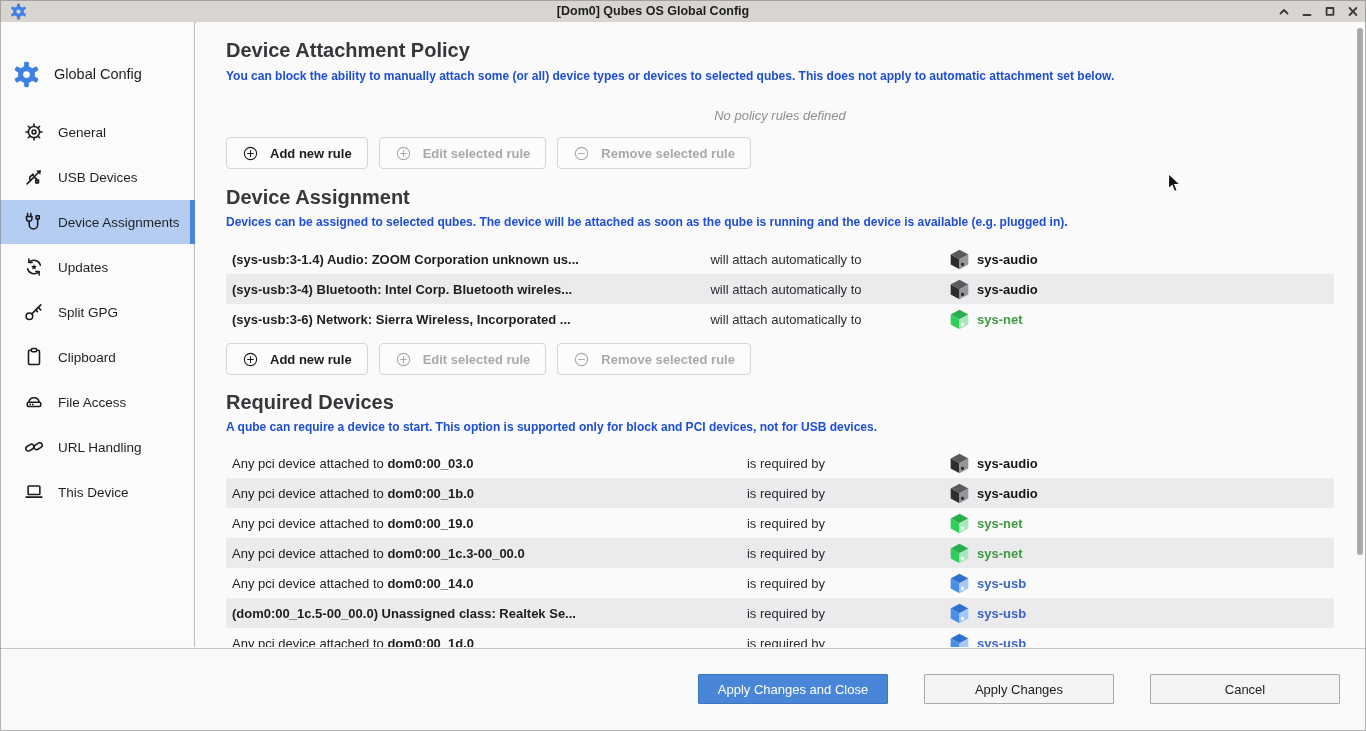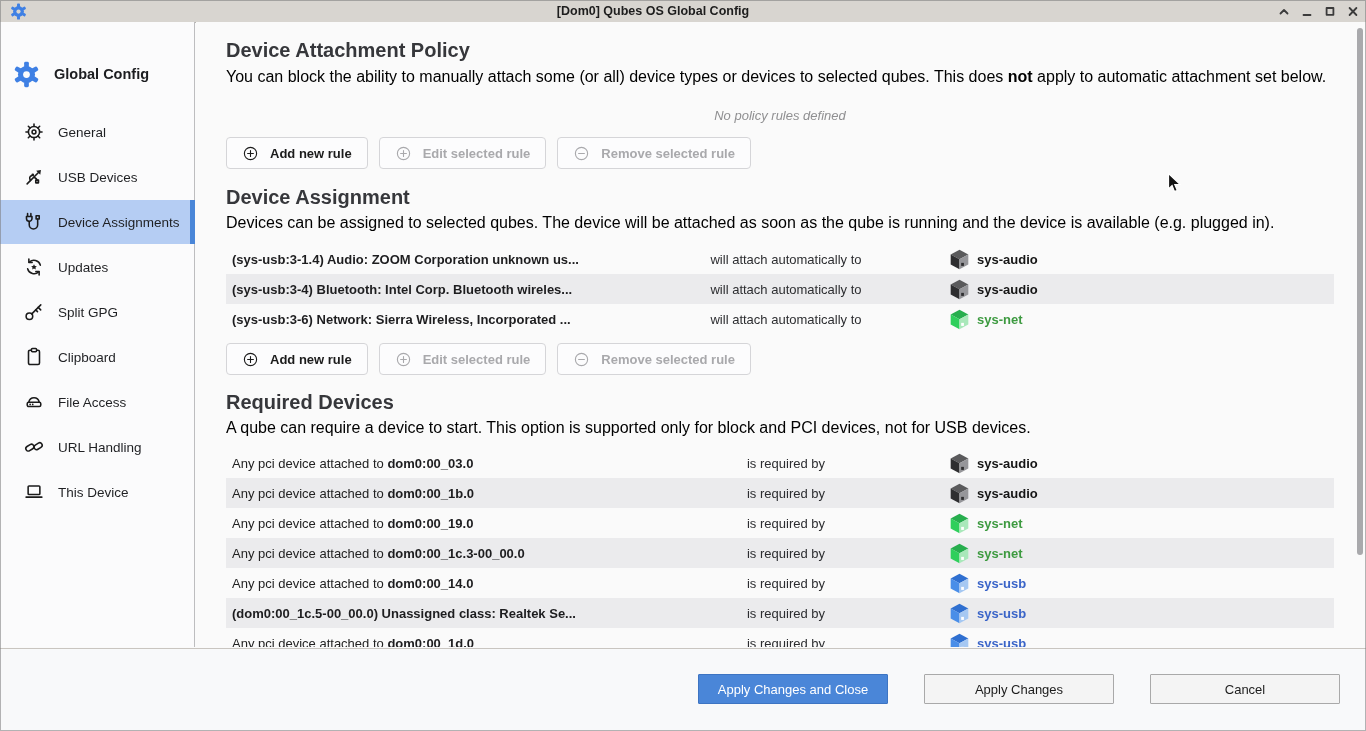--- a/index.html
+++ b/index.html
@@ -20,36 +20,36 @@
   .titlebar-logo{position:absolute;left:10px;top:3px;width:17px;height:17px;}
   .win-controls{position:absolute;right:6px;top:0;height:22px;display:flex;align-items:center;gap:8px;}
   .win-btn{width:15px;height:15px;display:flex;align-items:center;justify-content:center;}
   .win-btn svg{stroke:#3b3b3b;fill:none;stroke-width:1.8;stroke-linecap:round;stroke-linejoin:round;}
   
   .sidebar{
     position:absolute;top:22px;left:0;width:195px;height:625px;
     background:#fbfbfc;border-right:1px solid #bdbdbf;box-sizing:border-box;
   }
   .side-header{display:flex;align-items:center;gap:14px;padding-left:13px;height:44px;margin-top:30px;margin-bottom:14px;}
-  .side-header .app-title{font-size:14.5px;font-weight:700;color:#1c1d20;}
+  .side-header .app-title{font-size:14.5px;font-weight:400;color:#1c1d20;}
   .side-item{height:44px;margin-bottom:1px;display:flex;align-items:center;gap:13px;padding-left:23px;font-size:13.5px;color:#1f2023;position:relative;}
   .side-item.selected{background:#b5cdf3;}
   .side-item.selected::after{content:"";position:absolute;right:-1px;top:0;bottom:0;width:5px;background:#4a86d8;}
   .sicon{width:22px;height:22px;flex:0 0 22px;}
   .sicon *{stroke:#1b1b1b;fill:none;stroke-width:1.7;stroke-linecap:round;stroke-linejoin:round;}
   .sicon .fill{fill:#1b1b1b;stroke:none;}
   .sicon .paper{fill:#fbfbfc;}
   
   .content{
     position:absolute;top:22px;left:196px;right:0;height:625px;
     padding:0 32px 0 30px;box-sizing:border-box;overflow:hidden;background:#fafafa;
   }
   .section-title{font-size:20px;font-weight:600;color:#36373b;line-height:24px;margin:0;}
   .h1{margin-top:16px;} .h2{margin-top:16px;} .h3{margin-top:15px;}
-  .desc{font-size:16px;line-height:17px;color:#000000;margin-top:6px;}
+  .desc{font-size:12px;line-height:17px;color:#1d4ed8;margin-top:6px;font-weight:bold;}
   .desc.m5{margin-top:5px;}
   .empty-note{margin-top:22px;text-align:center;font-size:13px;line-height:17px;font-style:italic;color:#8f8f91;}
   
   .btn-row{display:flex;gap:11px;margin-top:13px;}
   .btn-row.m9{margin-top:9px;}
   .rbtn{
     height:32px;display:inline-flex;align-items:center;gap:11px;padding:0 15px;
     background:#fcfcfd;border:1px solid #d5d5d8;border-radius:4px;
     font-family:inherit;font-size:13px;font-weight:700;color:#1b1b1b;
   }

